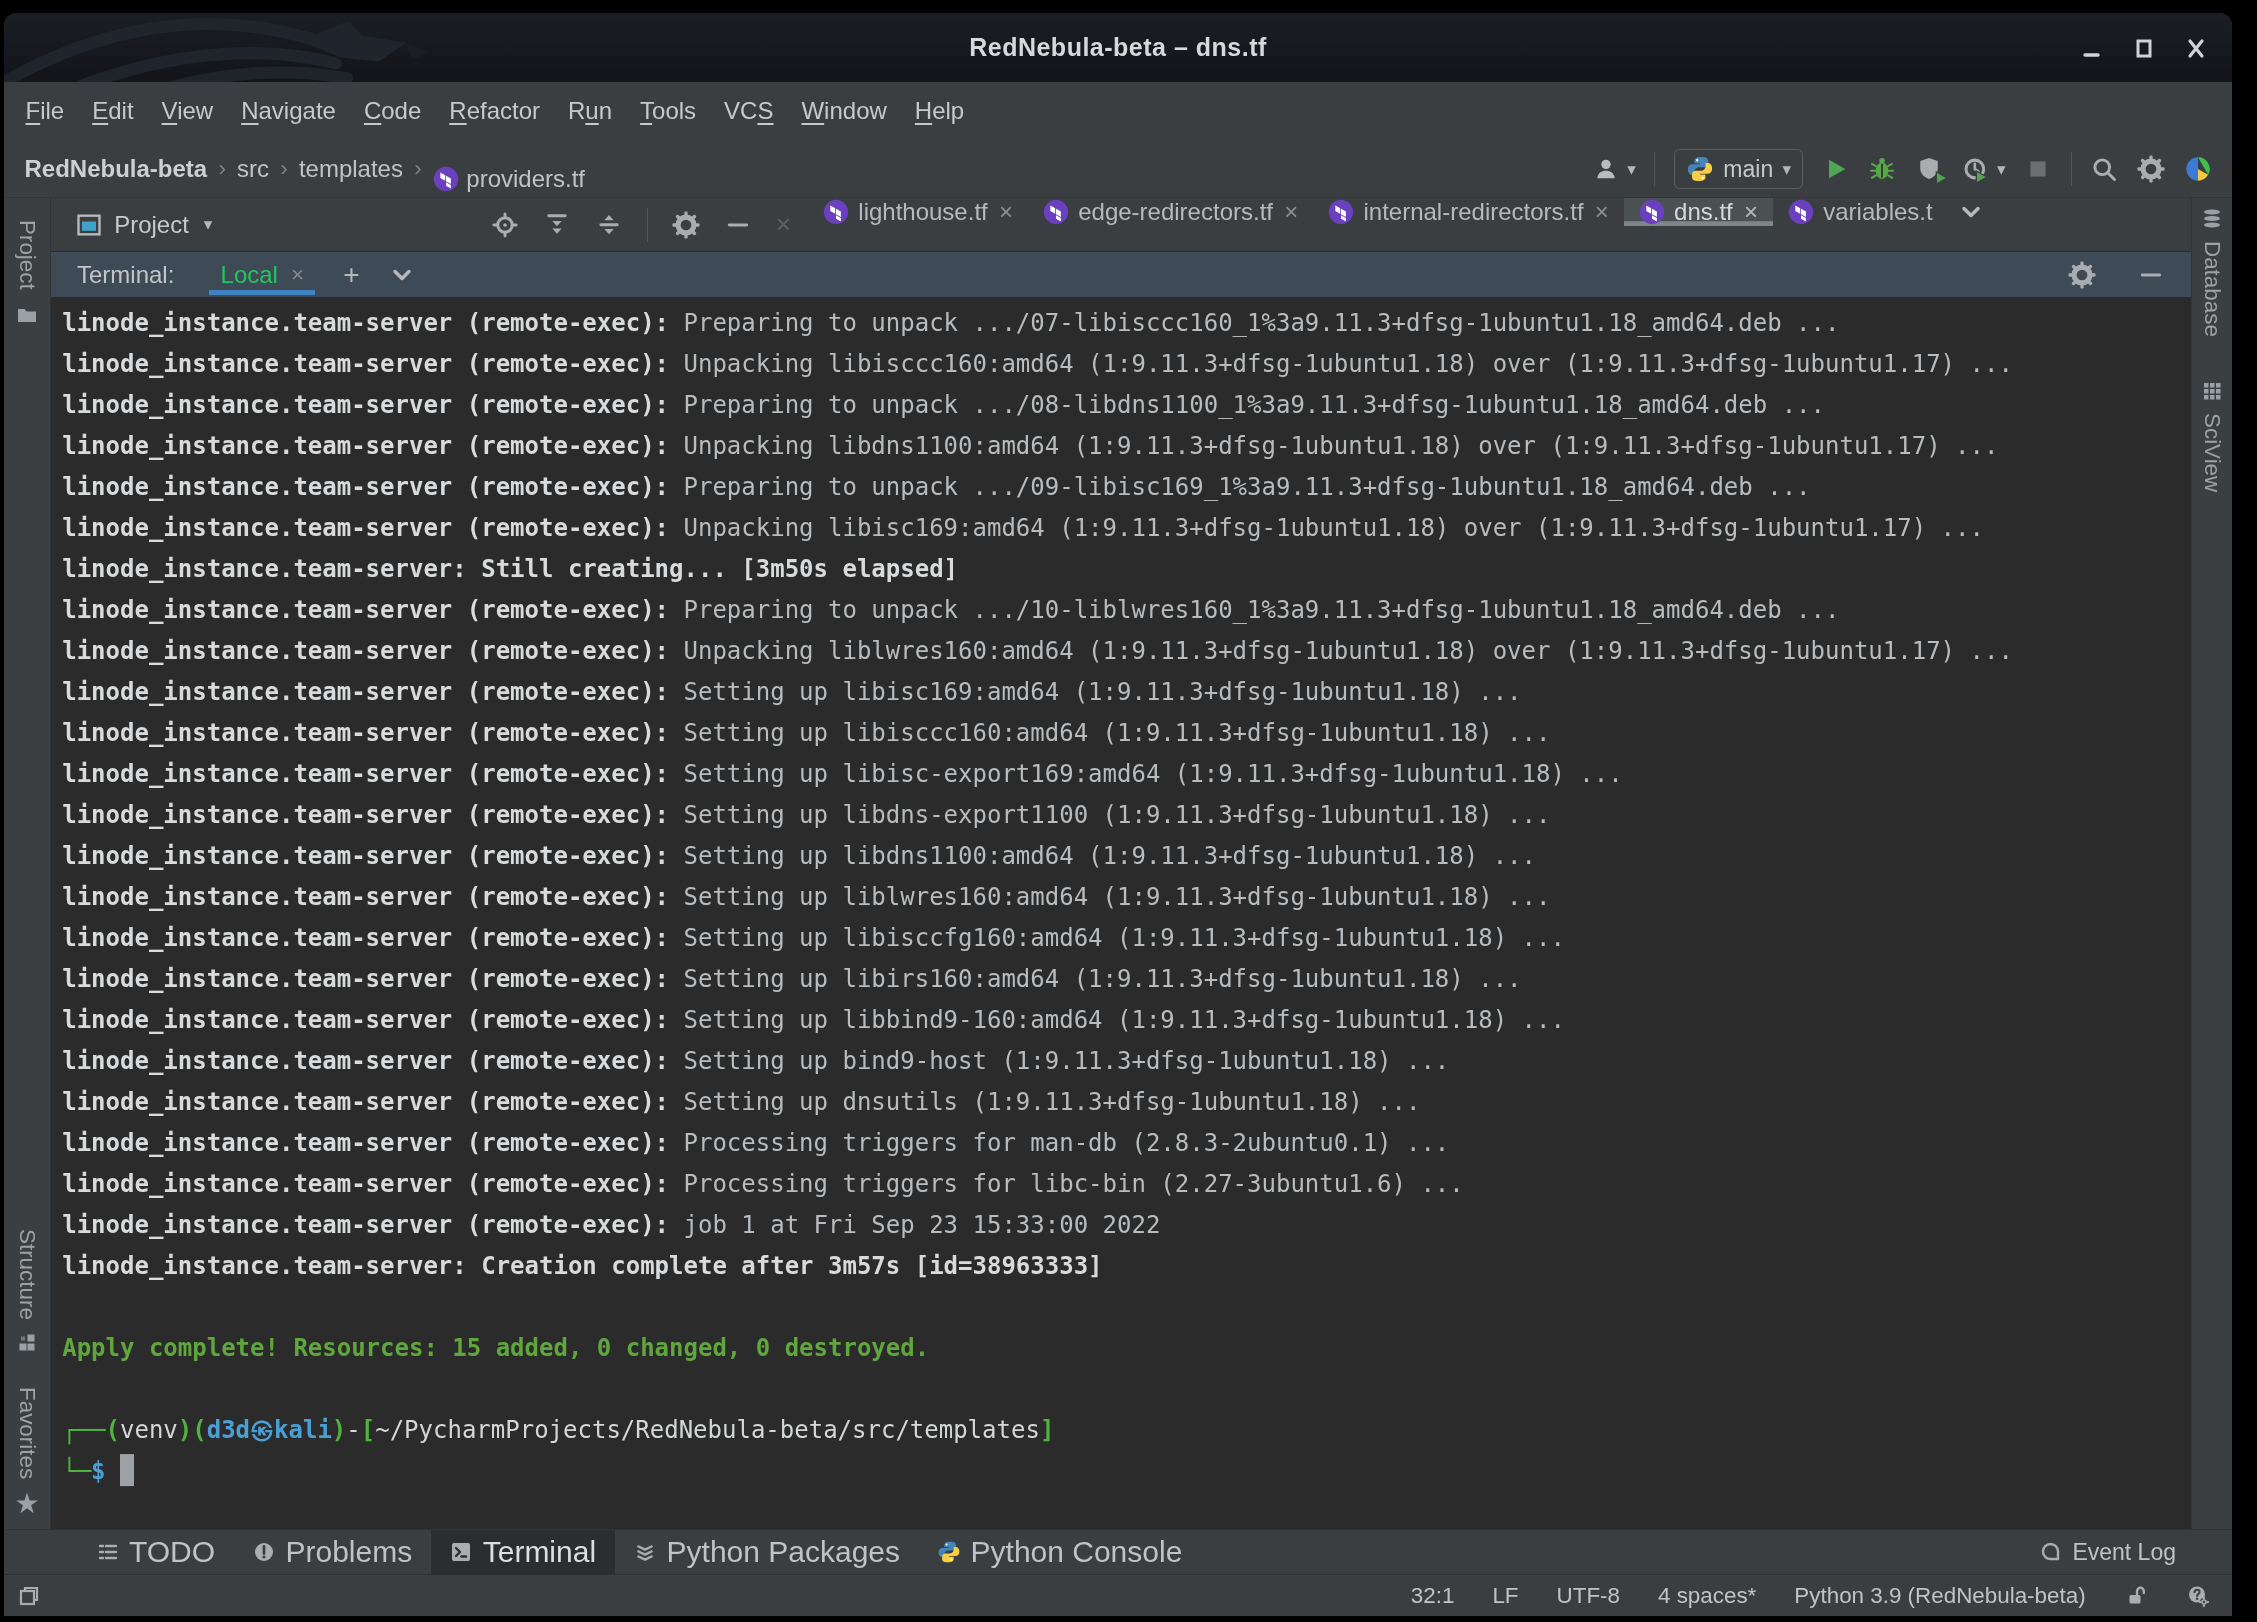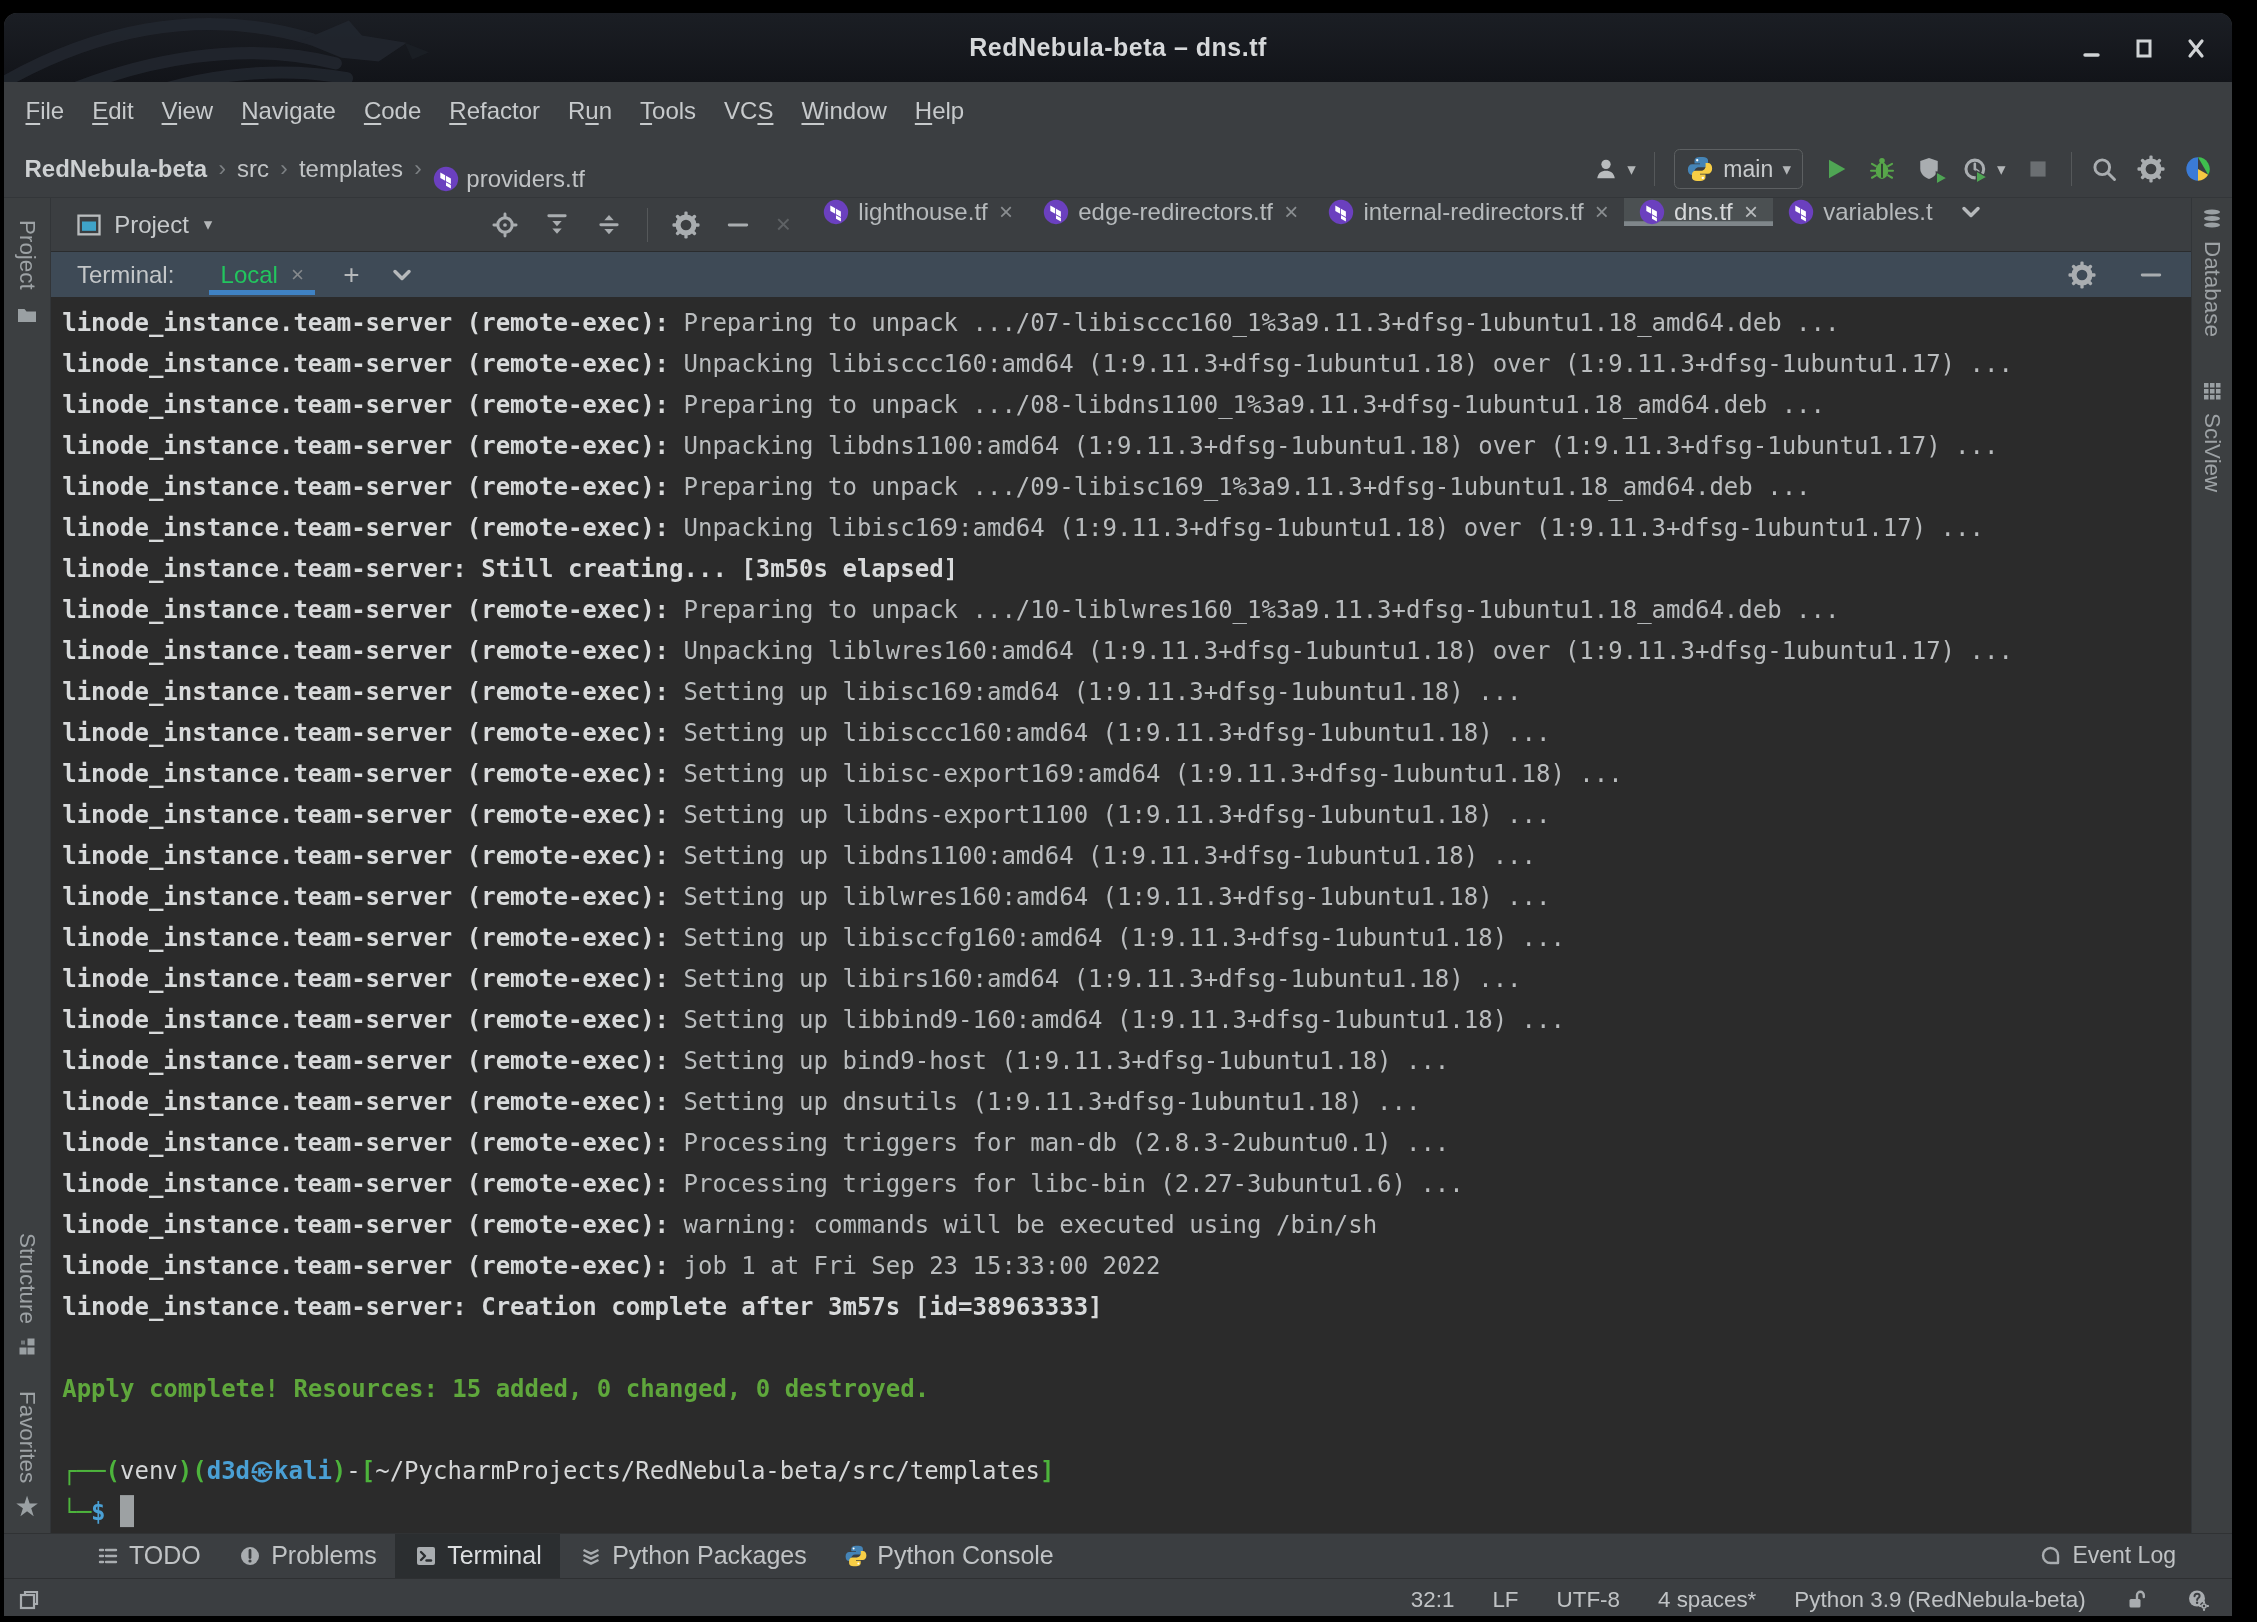--- a/index.html
+++ b/index.html
@@ -93,21 +93,21 @@
   .seg-kg { color:#4db43c; font-weight:bold; }
   .seg-kb { color:#4aa0d5; font-weight:bold; }
   .seg-w { color:#d4d6d7; }
   .seg-cursor { display:inline-block; width:14px; height:32px; background:#9da1a3;
     vertical-align:middle; transform:translateY(-1.9px); }
 
   
   .bottombar { height:45px; flex:0 0 45px; background:#3b3e41; border-top:0.9px solid #303234;
     display:flex; align-items:stretch; padding-left:73px; }
   .bbar-item { display:flex; align-items:center; gap:9.3px; padding:0 18.6px;
-    color:#c0c3c5; font-size:25px;justify-content:space-between; }
+    color:#c0c3c5; font-size:30px;justify-content:space-between; }
   .bbar-item.active { background:#2b2e30; color:#dcdee0; }
   .bbar-right { margin-left:auto; margin-right:56px; display:flex; align-items:center;
     gap:9.3px; color:#c0c3c5; font-size:23px; }
 
   
   .statusbar { height:43px; flex:0 0 43px; background:#3b3e41; border-top:0.9px solid #2e3032;
     display:flex; align-items:center; padding:0 22.4px 0 13px; }
   .sb-right { margin-left:auto; display:flex; align-items:center; gap:38px;
     color:#c0c3c5; font-size:22.4px; }
   .icon20 { width:24px; height:24px; display:block; }
@@ -414,21 +414,20 @@
           <div class="tline"><span class="seg-b">linode_instance.team-server (remote-exec):</span><span class="seg-p"> Setting up libdns-export1100 (1:9.11.3+dfsg-1ubuntu1.18) ...</span></div>
           <div class="tline"><span class="seg-b">linode_instance.team-server (remote-exec):</span><span class="seg-p"> Setting up libdns1100:amd64 (1:9.11.3+dfsg-1ubuntu1.18) ...</span></div>
           <div class="tline"><span class="seg-b">linode_instance.team-server (remote-exec):</span><span class="seg-p"> Setting up liblwres160:amd64 (1:9.11.3+dfsg-1ubuntu1.18) ...</span></div>
           <div class="tline"><span class="seg-b">linode_instance.team-server (remote-exec):</span><span class="seg-p"> Setting up libisccfg160:amd64 (1:9.11.3+dfsg-1ubuntu1.18) ...</span></div>
           <div class="tline"><span class="seg-b">linode_instance.team-server (remote-exec):</span><span class="seg-p"> Setting up libirs160:amd64 (1:9.11.3+dfsg-1ubuntu1.18) ...</span></div>
           <div class="tline"><span class="seg-b">linode_instance.team-server (remote-exec):</span><span class="seg-p"> Setting up libbind9-160:amd64 (1:9.11.3+dfsg-1ubuntu1.18) ...</span></div>
           <div class="tline"><span class="seg-b">linode_instance.team-server (remote-exec):</span><span class="seg-p"> Setting up bind9-host (1:9.11.3+dfsg-1ubuntu1.18) ...</span></div>
           <div class="tline"><span class="seg-b">linode_instance.team-server (remote-exec):</span><span class="seg-p"> Setting up dnsutils (1:9.11.3+dfsg-1ubuntu1.18) ...</span></div>
           <div class="tline"><span class="seg-b">linode_instance.team-server (remote-exec):</span><span class="seg-p"> Processing triggers for man-db (2.8.3-2ubuntu0.1) ...</span></div>
           <div class="tline"><span class="seg-b">linode_instance.team-server (remote-exec):</span><span class="seg-p"> Processing triggers for libc-bin (2.27-3ubuntu1.6) ...</span></div>
-          <div class="tline"><span class="seg-b">linode_instance.team-server (remote-exec):</span><span class="seg-p"> warning: commands will be executed using /bin/sh</span></div>
           <div class="tline"><span class="seg-b">linode_instance.team-server (remote-exec):</span><span class="seg-p"> job 1 at Fri Sep 23 15:33:00 2022</span></div>
           <div class="tline"><span class="seg-b">linode_instance.team-server: Creation complete after 3m57s [id=38963333]</span></div>
           <div class="tline">&nbsp;</div>
           <div class="tline"><span class="seg-g">Apply complete! Resources: 15 added, 0 changed, 0 destroyed.</span></div>
           <div class="tline">&nbsp;</div>
           <div class="tline"><span class="seg-kg">┌──(</span><span class="seg-w">venv</span><span class="seg-kg">)(</span><span class="seg-kb">d3d㉿kali</span><span class="seg-kg">)</span><span class="seg-w">-</span><span class="seg-kg">[</span><span class="seg-w">~/PycharmProjects/RedNebula-beta/src/templates</span><span class="seg-kg">]</span></div>
           <div class="tline"><span class="seg-kg">└─</span><span class="seg-kb">$</span><span class="seg-w"> </span><span class="seg-cursor"></span></div>
         </div>
     </div>
 

